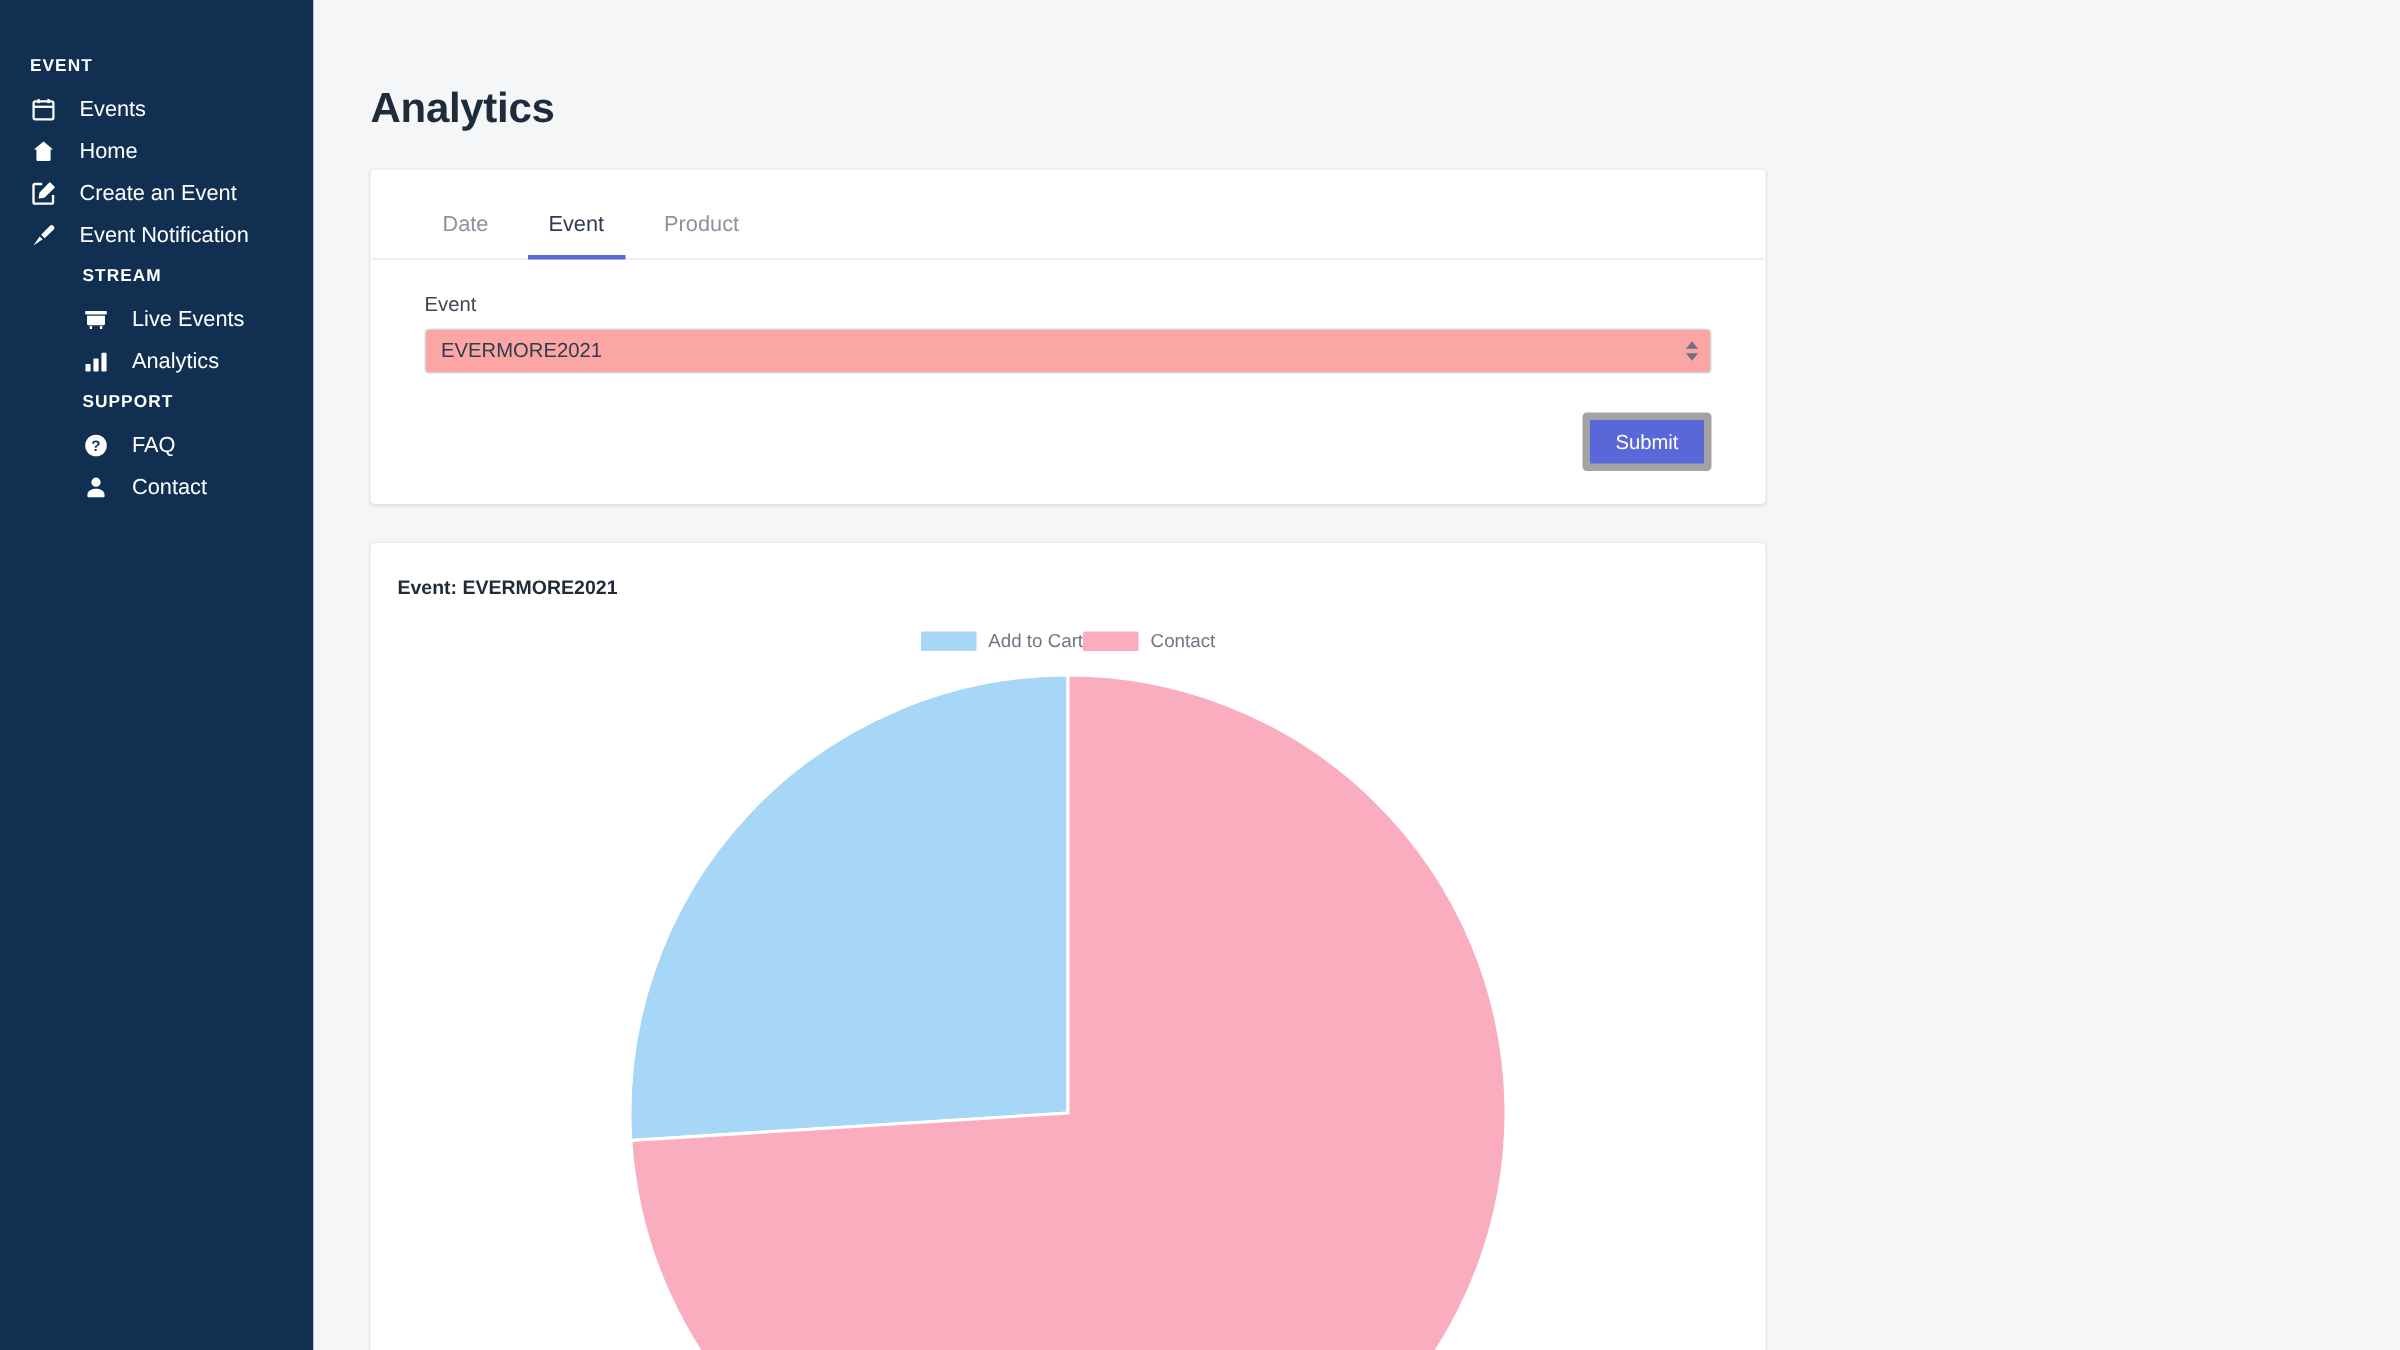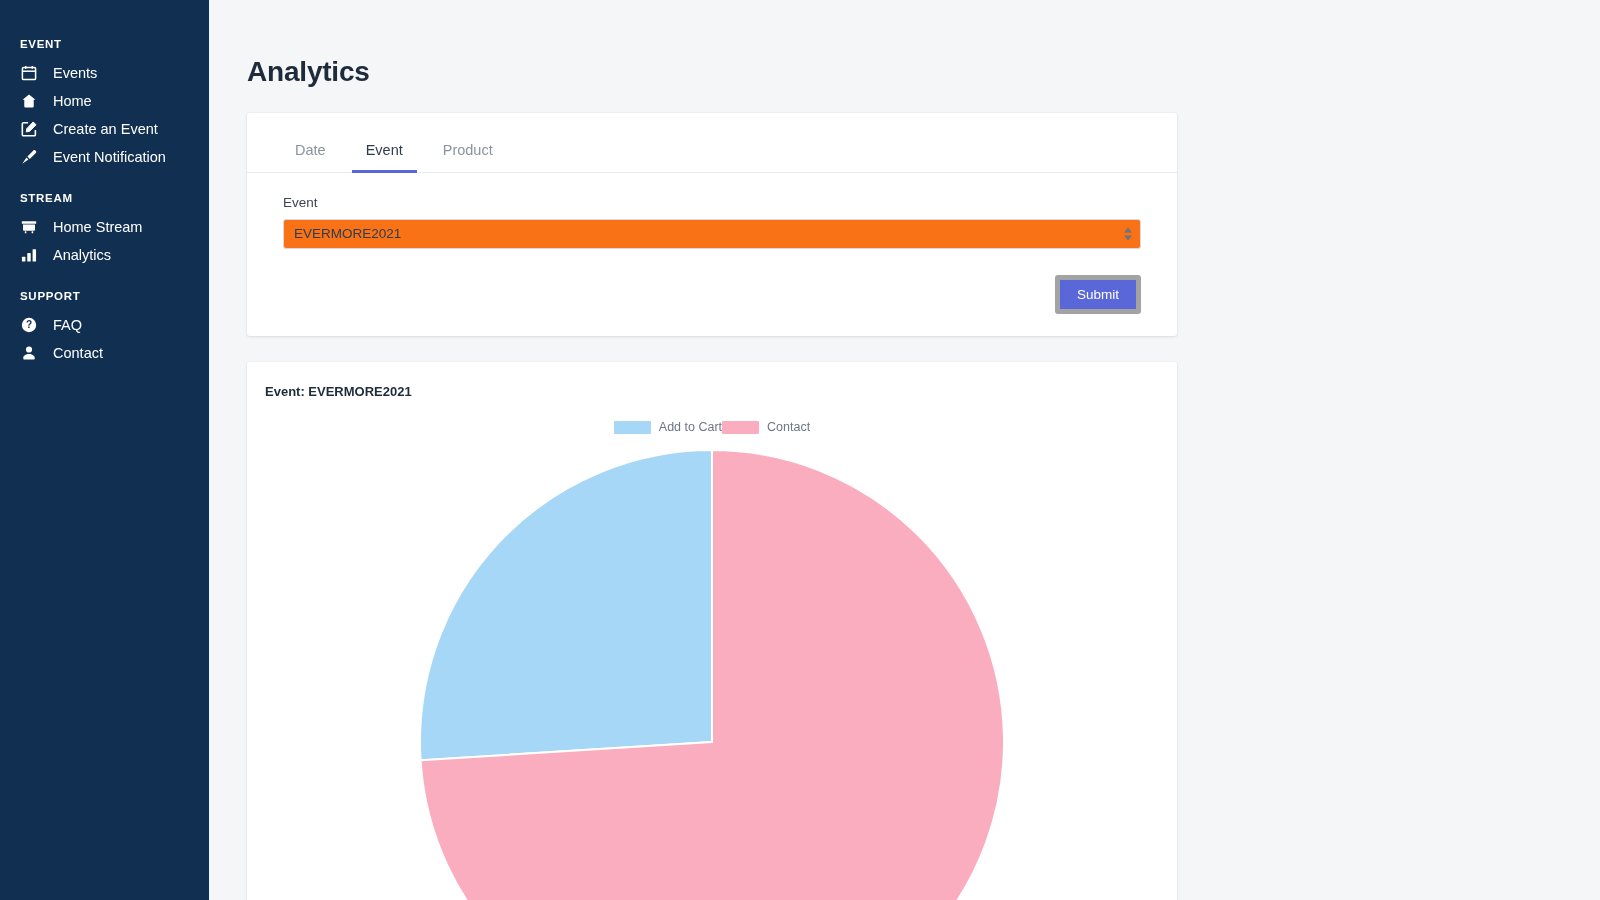--- a/index.html
+++ b/index.html
@@ -19,21 +19,21 @@
     color: #ffffff;
     padding-top: 38px;
   }
   .nav-group-label {
     font-size: 11.5px;
     font-weight: bold;
     letter-spacing: 0.7px;
     color: #ffffff;
     padding: 0 0 9px 20px;
   }
-  .nav-group + .nav-group { margin-top: 21px; }
+  .nav-group + .nav-group { margin-top: 7px; padding-left: 35px; }
   .nav-item {
     display: flex; align-items: center;
     height: 28px;
     padding-left: 20px;
     cursor: pointer;
     gap: 15px;
   }
   .nav-icon {
     width: 18px; height: 18px;
     display: flex; align-items: center; justify-content: center;
@@ -96,21 +96,21 @@
     font-size: 13.5px;
     color: #3d4656;
     margin-bottom: 9px;
   }
   .select-wrap { position: relative; }
   .select-box {
     width: 100%;
     height: 30px;
     border: 1px solid #d4d9e0;
     border-radius: 3px;
-    background: #f97316;
+    background: #fca5a5;
     font-size: 13.5px;
     color: #2f3c4e;
     padding: 0 30px 0 10px;
     display: flex; align-items: center;
     cursor: pointer;
   }
   .select-spinner {
     position: absolute;
     right: 9px; top: 50%;
     transform: translateY(-50%);
@@ -214,21 +214,21 @@
 
       <div class="nav-item">
         <span class="nav-icon">
           <svg width="18" height="18" viewBox="0 0 24 24" fill="#ffffff">
             <rect x="2.4" y="4.4" width="19.2" height="3.2" rx="0.7"></rect>
             <path d="M4 8.6h16v7.2c0 .7-.6 1.2-1.2 1.2H5.2c-.7 0-1.2-.5-1.2-1.2V8.6zm2.6 2.2h10.8v3.1H6.6v-3.1z" fill="#ffffff"></path>
             <rect x="6.4" y="17.8" width="2.1" height="2.6" rx="0.5"></rect>
             <rect x="15.5" y="17.8" width="2.1" height="2.6" rx="0.5"></rect>
           </svg>
         </span>
-        <span class="nav-label">Home Stream</span>
+        <span class="nav-label">Live Events</span>
       </div>
 
       <div class="nav-item">
         <span class="nav-icon">
           <svg width="18" height="18" viewBox="0 0 24 24" fill="#ffffff">
             <rect x="2.6" y="14.2" width="4.6" height="6.6" rx="0.8"></rect>
             <rect x="9.7" y="9.4" width="4.6" height="11.4" rx="0.8"></rect>
             <rect x="16.8" y="4.2" width="4.6" height="16.6" rx="0.8"></rect>
           </svg>
         </span>

